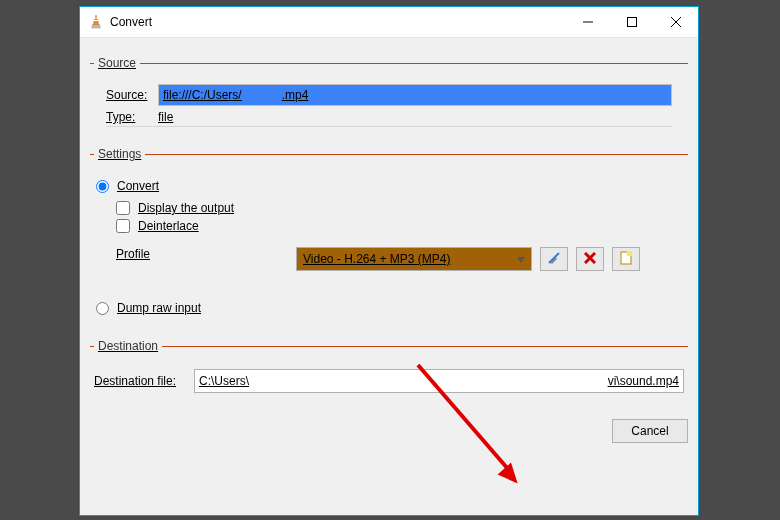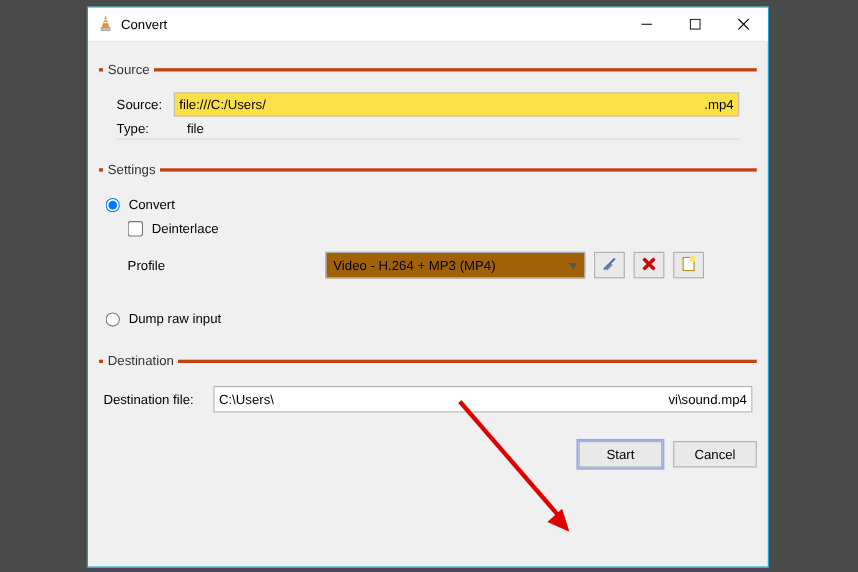--- a/index.html
+++ b/index.html
@@ -4,31 +4,31 @@
 <style>
   html,body{margin:0;padding:0;width:780px;height:520px;background:#4a4a4a;font-family:"Segoe UI",Tahoma,sans-serif;font-size:12px;color:#000;}
   .window{position:absolute;left:79px;top:6px;width:618px;height:508px;background:#f0f0f0;border:1px solid #0a9ecf;box-shadow:0 0 2px rgba(0,0,0,.2);}
   .titlebar{height:30px;background:#fff;display:flex;align-items:center;border-bottom:1px solid #e6e6e6;}
   .titlebar .icon{width:16px;height:16px;margin:0 6px 0 8px;}
   .titlebar .title{flex:0 0 auto;font-size:12px;}
   .titlebar .spacer{flex:1 1 auto;}
   .titlebar .wbtn{width:44px;height:30px;display:flex;align-items:center;justify-content:center;}
   .titlebar .wbtn svg{pointer-events:none;}
   .client{padding:6px 10px 10px 10px;}
-  fieldset{border:none;border-top:3px solid #c2410c;margin:12px 0 6px 0;padding:10px 4px 4px 4px;}
+  fieldset{border:none;border-top:1px solid #c2410c;margin:12px 0 6px 0;padding:10px 4px 4px 4px;text-decoration:underline;}
   legend{padding:0 4px;font-size:12px;color:#333;}
   .row{display:flex;align-items:center;margin:4px 12px;}
   .row .lbl{flex:0 0 52px;}
-  .src-input{flex:1;height:20px;border:1px solid #c0c0c0;background:#fde047;padding:0 4px;display:flex;align-items:center;justify-content:space-between;font-size:12px;gap:40px;}
-  .typebar{border-bottom:1px solid #d7d7d7;padding-bottom:2px;margin-top:4px;gap:12px;}
+  .src-input{flex:1;height:20px;border:1px solid #c0c0c0;background:#3b82f6;padding:0 4px;display:flex;align-items:center;font-size:12px;gap:40px;}
+  .typebar{border-bottom:1px solid #d7d7d7;padding-bottom:2px;margin-top:4px;}
   .radio{display:flex;align-items:center;margin:8px 0;}
   .radio input{margin:0 8px 0 2px;}
   .chk{display:flex;align-items:center;margin:4px 0 4px 22px;}
   .chk input{margin:0 8px 0 0;width:14px;height:14px;}
-  .profile-row{display:flex;align-items:center;margin:14px 0 4px 22px;}
+  .profile-row{display:flex;margin:14px 0 4px 22px;}
   .profile-row .plbl{flex:0 0 180px;}
   .profile-select{width:222px;height:22px;border:1px solid #b0b0b0;background:#a16207;display:flex;align-items:center;justify-content:space-between;padding:0 6px;}
   .iconbtn{width:26px;height:22px;border:1px solid #b0b0b0;background:#e9e9e9;margin-left:8px;display:flex;align-items:center;justify-content:center;}
   .dest-row{display:flex;align-items:center;margin:6px 0;}
   .dest-row .dlbl{flex:0 0 100px;}
   .dest-input{flex:1;height:22px;border:1px solid #b0b0b0;background:#fff;padding:0 4px;display:flex;align-items:center;font-size:12px;}
   .browse{width:72px;height:24px;margin-left:8px;border:1px solid #b0b0b0;background:#e7e7e7;outline:2px solid #e33b3b;}
   .btnrow{display:flex;justify-content:flex-end;margin-top:16px;}
   .btn{width:74px;height:22px;border:1px solid #b0b0b0;background:#e9e9e9;margin-left:10px;display:flex;align-items:center;justify-content:center;}
   .btn.start{outline:2px solid #9aaee0;}
@@ -88,20 +88,24 @@
     </fieldset>
 
     <fieldset>
       <legend>Settings</legend>
 
       <label class="radio">
         <input type="radio" name="mode" checked="" style="">
         <span>Convert</span>
       </label>
 
+      <label class="chk">
+        <input type="checkbox" style="">
+        <span>Display the output</span>
+      </label>
 
       <label class="chk">
         <input type="checkbox" style="">
         <span>Deinterlace</span>
       </label>
 
       <div class="profile-row">
         <span class="plbl">Profile</span>
         <div class="profile-select">
           <span>Video - H.264 + MP3 (MP4)</span>
@@ -148,23 +152,20 @@
       <div class="dest-row">
         <span class="dlbl">Destination file:</span>
         <div class="dest-input">
           <span style="flex:1">C:\Users\</span>
           <span>vi\sound.mp4</span>
         </div>
       </div>
     </fieldset>
 
     <div class="btnrow">
-      <div class="btn start">
-          <span>Start</span>
-        </div>
       <div class="btn">
           <span>Cancel</span>
         </div>
     </div>
 
   </div>
 
   <svg class="arrow" style="left:320px;top:350px;width:130px;height:130px;">
     <line x1="18" y1="8" x2="108" y2="112" stroke="#e10000" stroke-width="4"></line>
   </svg>

